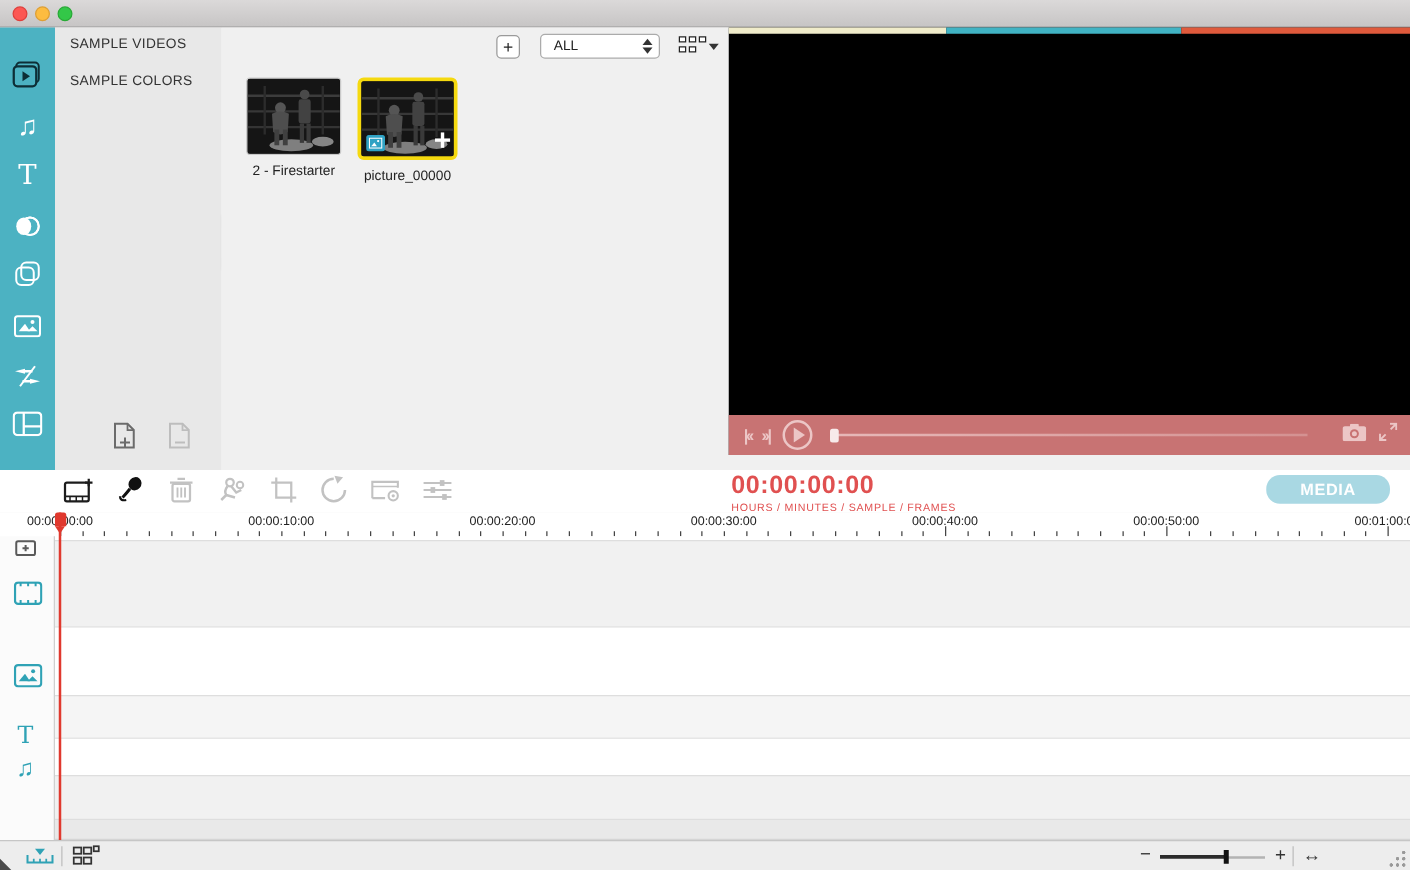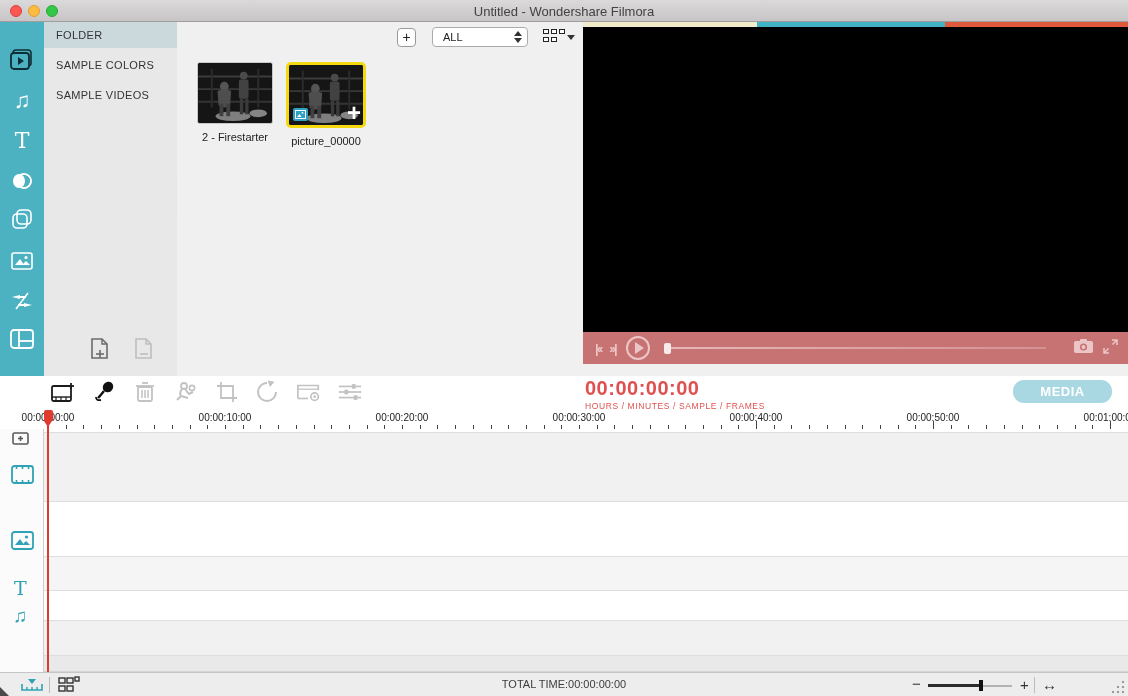--- a/index.html
+++ b/index.html
@@ -141,21 +141,20 @@
       radial-gradient(circle at 7px 12px,#9a9a9a 1.2px,transparent 1.6px),
       radial-gradient(circle at 12px 12px,#9a9a9a 1.2px,transparent 1.6px); }
 </style>
 </head>
 <body>
 
 <div id="titlebar">
   <div id="tl-red" class="traffic"></div>
   <div id="tl-yellow" class="traffic"></div>
   <div id="tl-green" class="traffic"></div>
-  <div id="window-title">Untitled - Wondershare Filmora</div>
 </div>
 
 <div id="sidebar">
   <div class="side-item" style="top:22px">
     <span>
       <svg width="26" height="26" viewBox="0 0 26 26">
         <rect x="4" y="2" width="18" height="16" rx="3" fill="none" stroke="#0d2e36" stroke-width="1.6"></rect>
         <rect x="2" y="5" width="18" height="16" rx="3" fill="#4cb2c2" stroke="#0d2e36" stroke-width="1.8"></rect>
         <path d="M9 9 L15 13 L9 17 Z" fill="#0d2e36"></path>
       </svg>
@@ -211,23 +210,22 @@
       <svg width="24" height="20" viewBox="0 0 24 20">
         <rect x="1" y="1" width="22" height="18" rx="3" fill="none" stroke="#fff" stroke-width="1.8"></rect>
         <line x1="9" y1="1" x2="9" y2="19" stroke="#fff" stroke-width="1.8"></line>
         <line x1="9" y1="12" x2="23" y2="12" stroke="#fff" stroke-width="1.8"></line>
       </svg>
     </span>
   </div>
 </div>
 
 <div id="media-panel">
-  <div class="mp-item selected">FOLDER</div>
+  <div class="mp-item">SAMPLE VIDEOS</div>
   <div class="mp-item">SAMPLE COLORS</div>
-  <div class="mp-item">SAMPLE VIDEOS</div>
   <div id="panel-bottom">
     <span style="position:absolute;left:44px;">
       <svg width="24" height="26" viewBox="0 0 24 26">
         <path d="M4 3 H14 L19 8 V22 H4 Z" fill="none" stroke="#6b6b6b" stroke-width="1.6"></path>
         <path d="M14 3 L14 8 L19 8" fill="none" stroke="#6b6b6b" stroke-width="1.4"></path>
         <line x1="12" y1="14" x2="12" y2="22" stroke="#6b6b6b" stroke-width="1.6"></line>
         <line x1="8" y1="18" x2="16" y2="18" stroke="#6b6b6b" stroke-width="1.6"></line>
       </svg>
     </span>
     <span style="position:absolute;left:88px;">
@@ -566,21 +564,20 @@
   <div class="sb-divider" style="left:49px"></div>
   <span id="trackmgr-btn">
     <svg width="24" height="19" viewBox="0 0 24 19">
       <rect x="2" y="2" width="6" height="5" fill="none" stroke="#333" stroke-width="1.4"></rect>
       <rect x="10" y="2" width="6" height="5" fill="none" stroke="#333" stroke-width="1.4"></rect>
       <rect x="18" y="1" width="4" height="4" fill="none" stroke="#333" stroke-width="1.4"></rect>
       <rect x="2" y="10" width="6" height="5" fill="none" stroke="#333" stroke-width="1.4"></rect>
       <rect x="10" y="10" width="6" height="5" fill="none" stroke="#333" stroke-width="1.4"></rect>
     </svg>
   </span>
-  <div id="total-time">TOTAL TIME:00:00:00:00</div>
   <span id="zoom-minus">−</span>
   <div id="zoom-slider">
     <div class="trk-l"></div>
     <div class="trk-r"></div>
     <div class="hdl"></div>
   </div>
   <span id="zoom-plus">+</span>
   <div class="sb-divider" style="left:1034px"></div>
   <span id="fit-arrow">↔</span>
   <div id="grip"></div>

